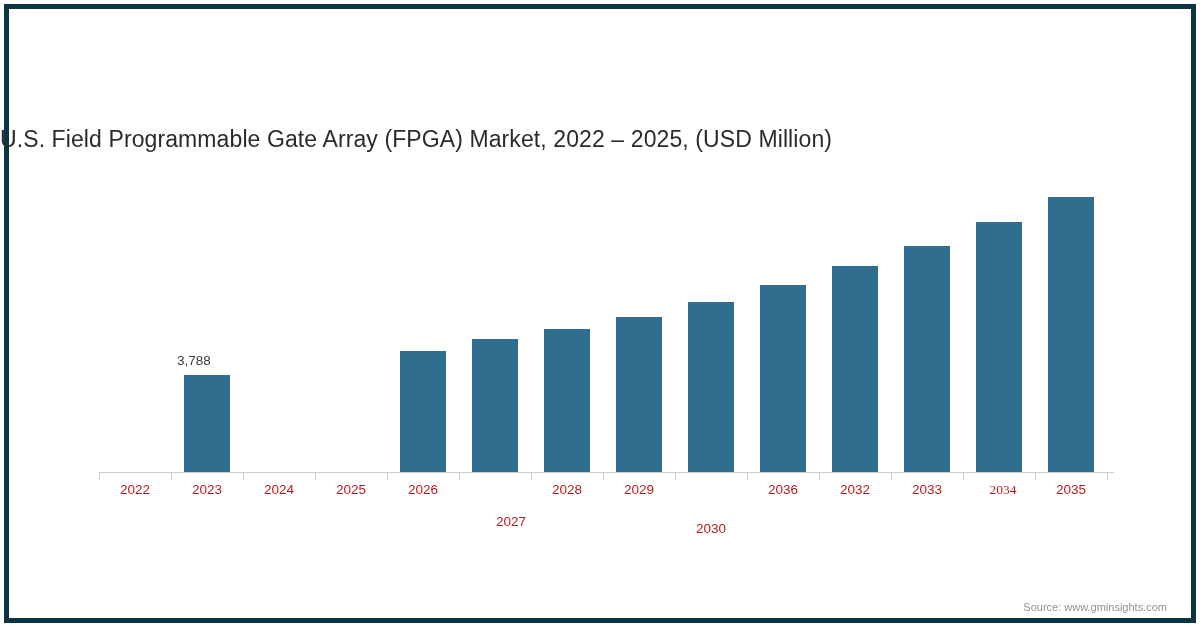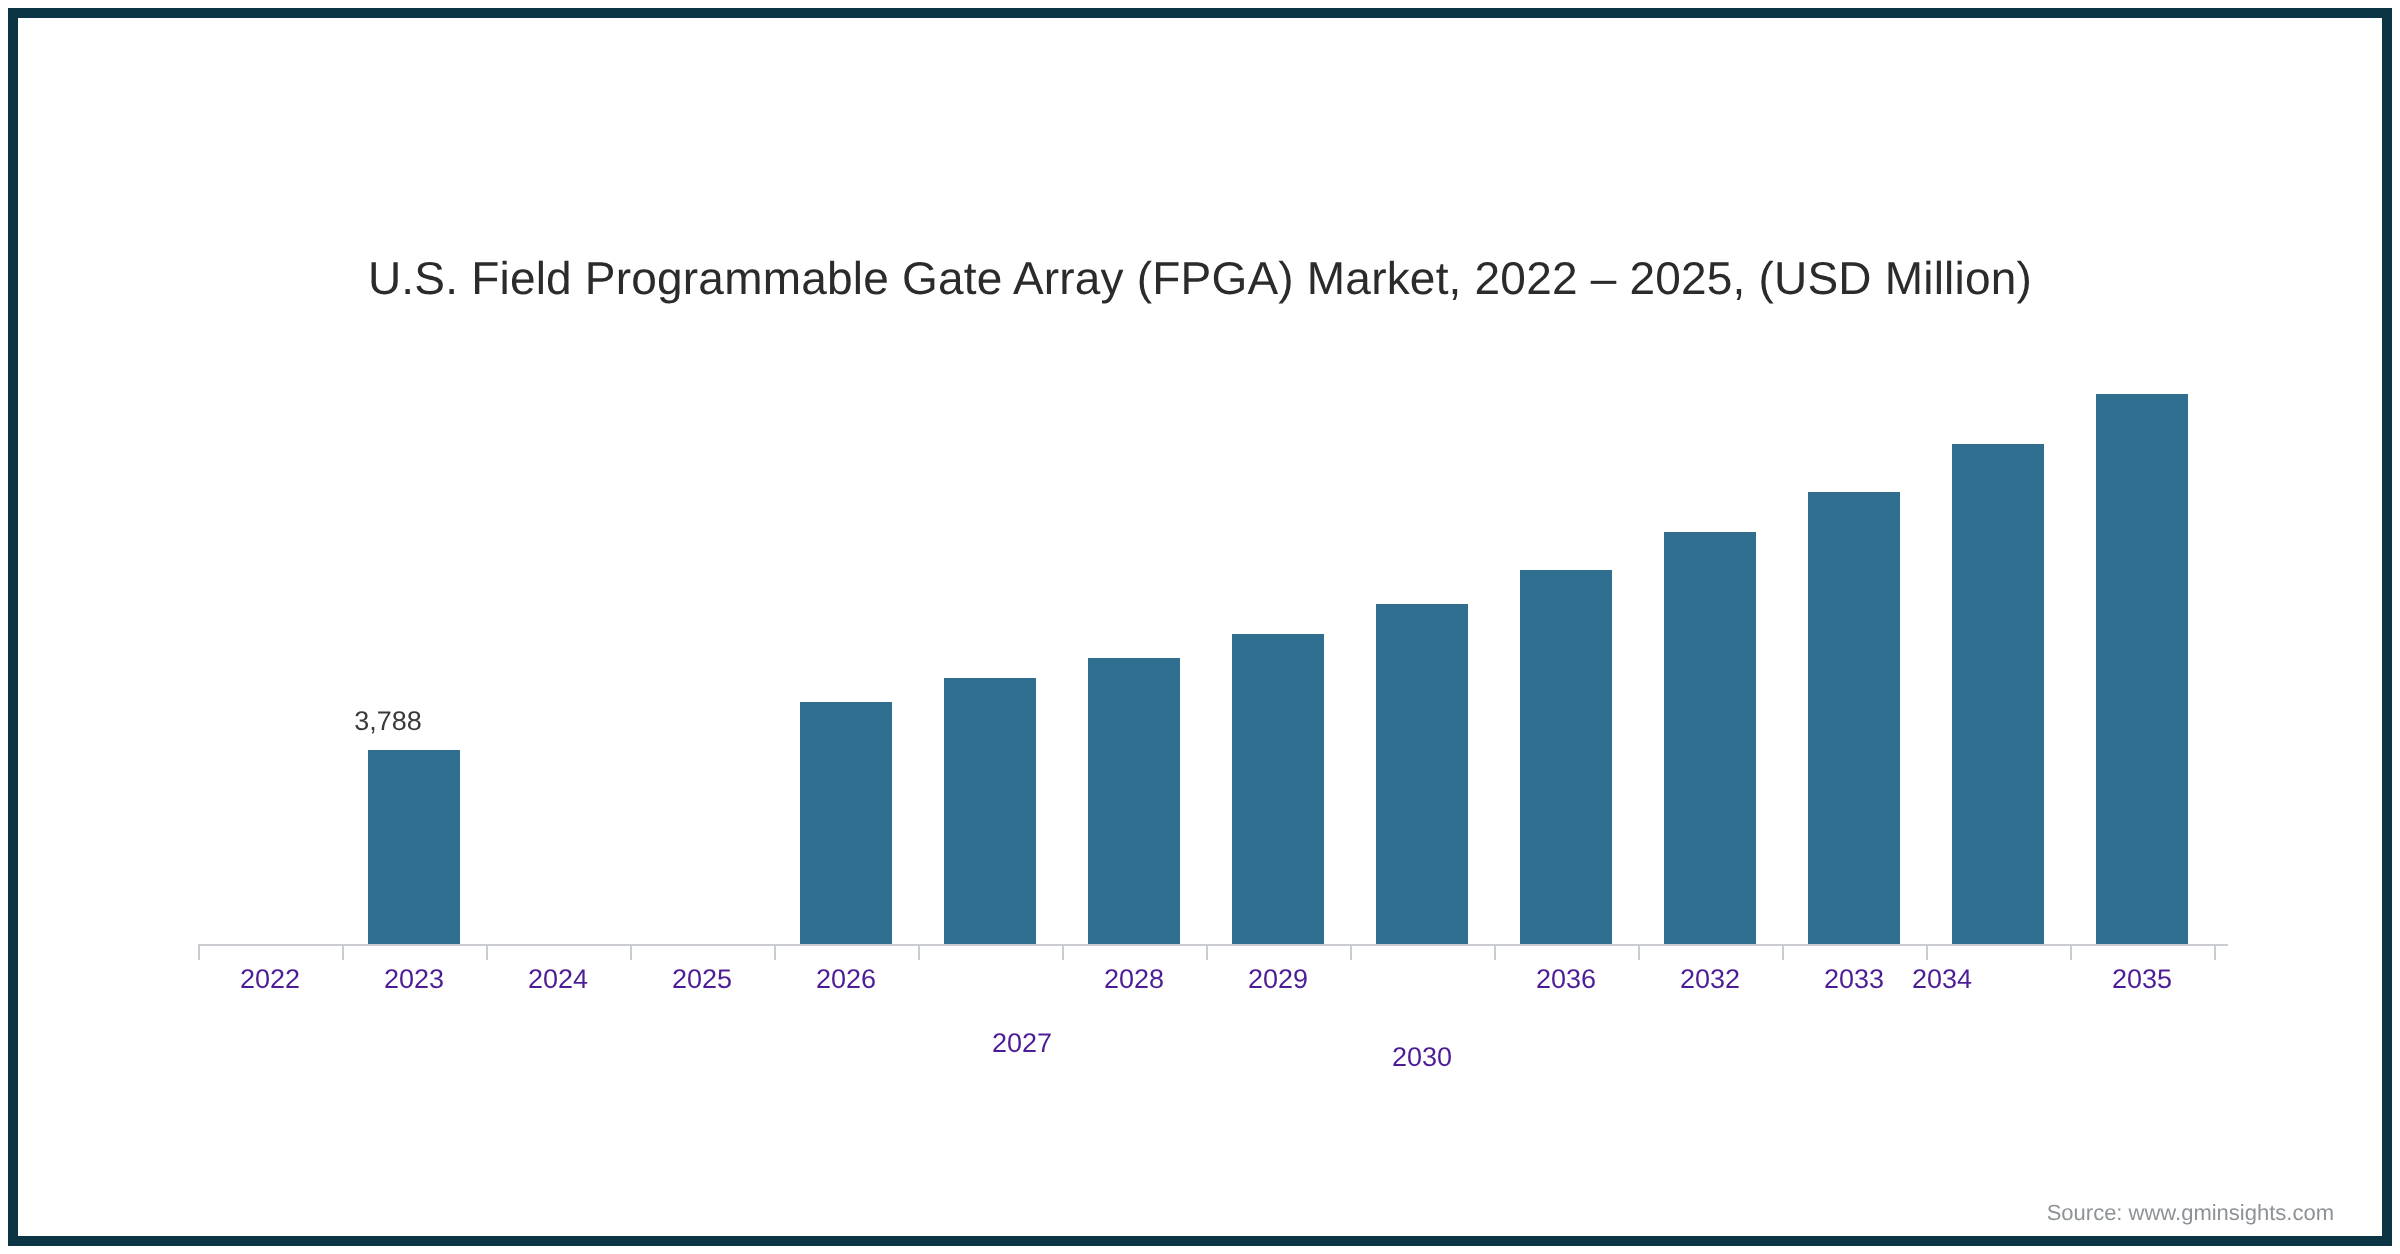--- a/index.html
+++ b/index.html
@@ -32,21 +32,21 @@
     box-sizing: border-box;
     border: 5px solid #0b3545;
     pointer-events: none;
   }
 
   #chart-title {
     position: absolute;
     left: 0;
     top: 126px;
     width: 1200px;
-    text-align: center;
+    text-align: left;
     font-size: 23px;
     font-weight: 400;
     color: #2b2b2b;
     letter-spacing: .1px;
     white-space: nowrap;
   }
 
   
   #plot {
     position: absolute;
@@ -108,21 +108,21 @@
     top: 482px;
     width: 1015px;
     height: 22px;
   }
   .x-label {
     position: absolute;
     top: 0;
     width: 72px;
     text-align: center;
     font-size: 13.5px;
-    color: #4c1d95;
+    color: #b91c1c;
   }
 
   #source {
     position: absolute;
     right: 33px;
     bottom: 14px;
     font-size: 11px;
     color: #8d9296;
     white-space: nowrap;
   }
@@ -198,19 +198,19 @@
       <div class="x-label" style="left: 144px;">2024</div>
       <div class="x-label" style="left: 216px;">2025</div>
       <div class="x-label" style="left: 288px;">2026</div>
       <div class="x-label" style="left: 376px; margin-top: 32px;">2027</div>
       <div class="x-label" style="left: 432px;">2028</div>
       <div class="x-label" style="left: 504px;">2029</div>
       <div class="x-label" style="left: 576px; margin-top: 39px;">2030</div>
       <div class="x-label" style="left: 648px;">2036</div>
       <div class="x-label" style="left: 720px;">2032</div>
       <div class="x-label" style="left: 792px;">2033</div>
-      <div class="x-label" style="left: 836px;">2034</div>
+      <div class="x-label" style="left: 868px; font-family: Liberation Serif, serif;">2034</div>
       <div class="x-label" style="left: 936px;">2035</div>
     </div>
 
   <div id="source">Source: www.gminsights.com</div>
 
 </div>
 
 </body></html>

